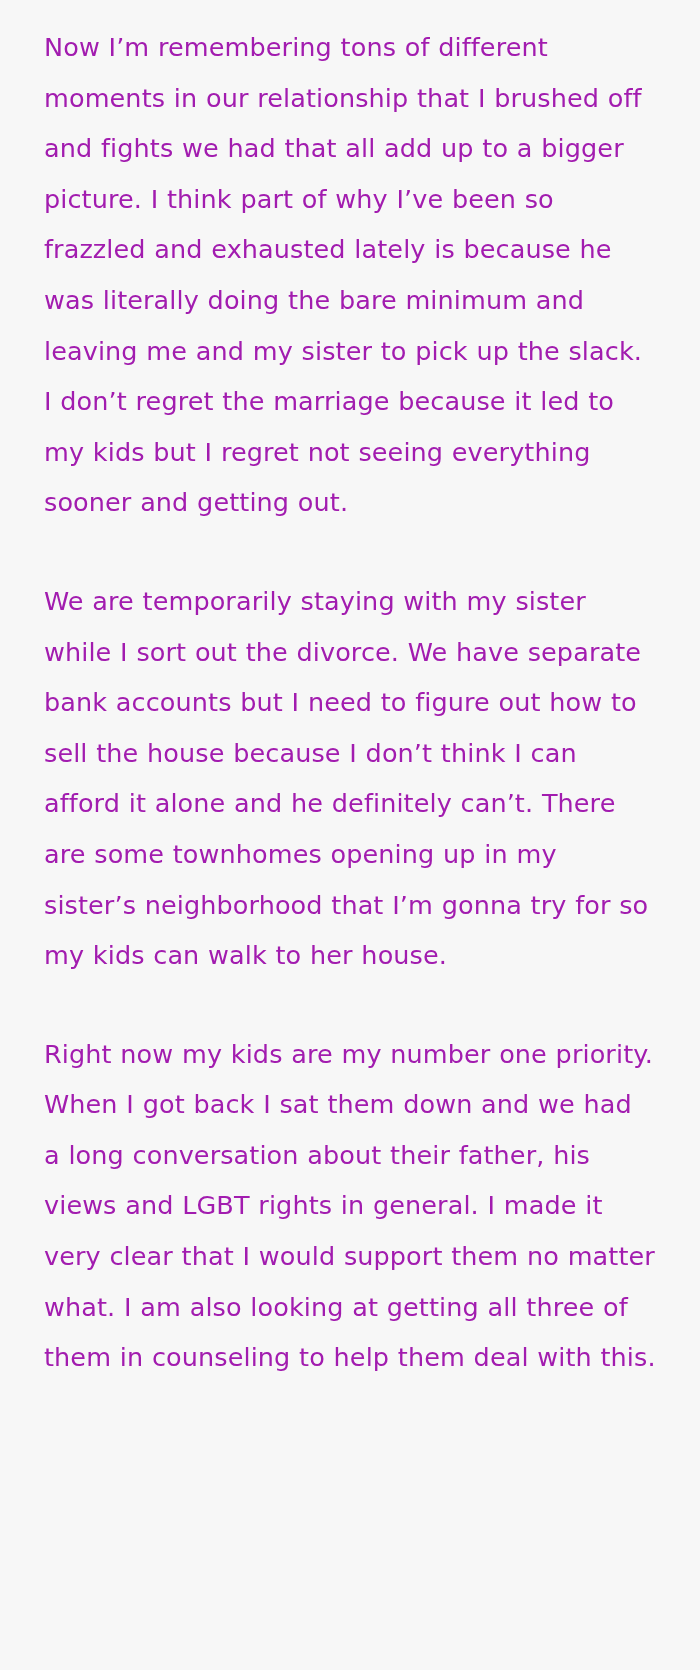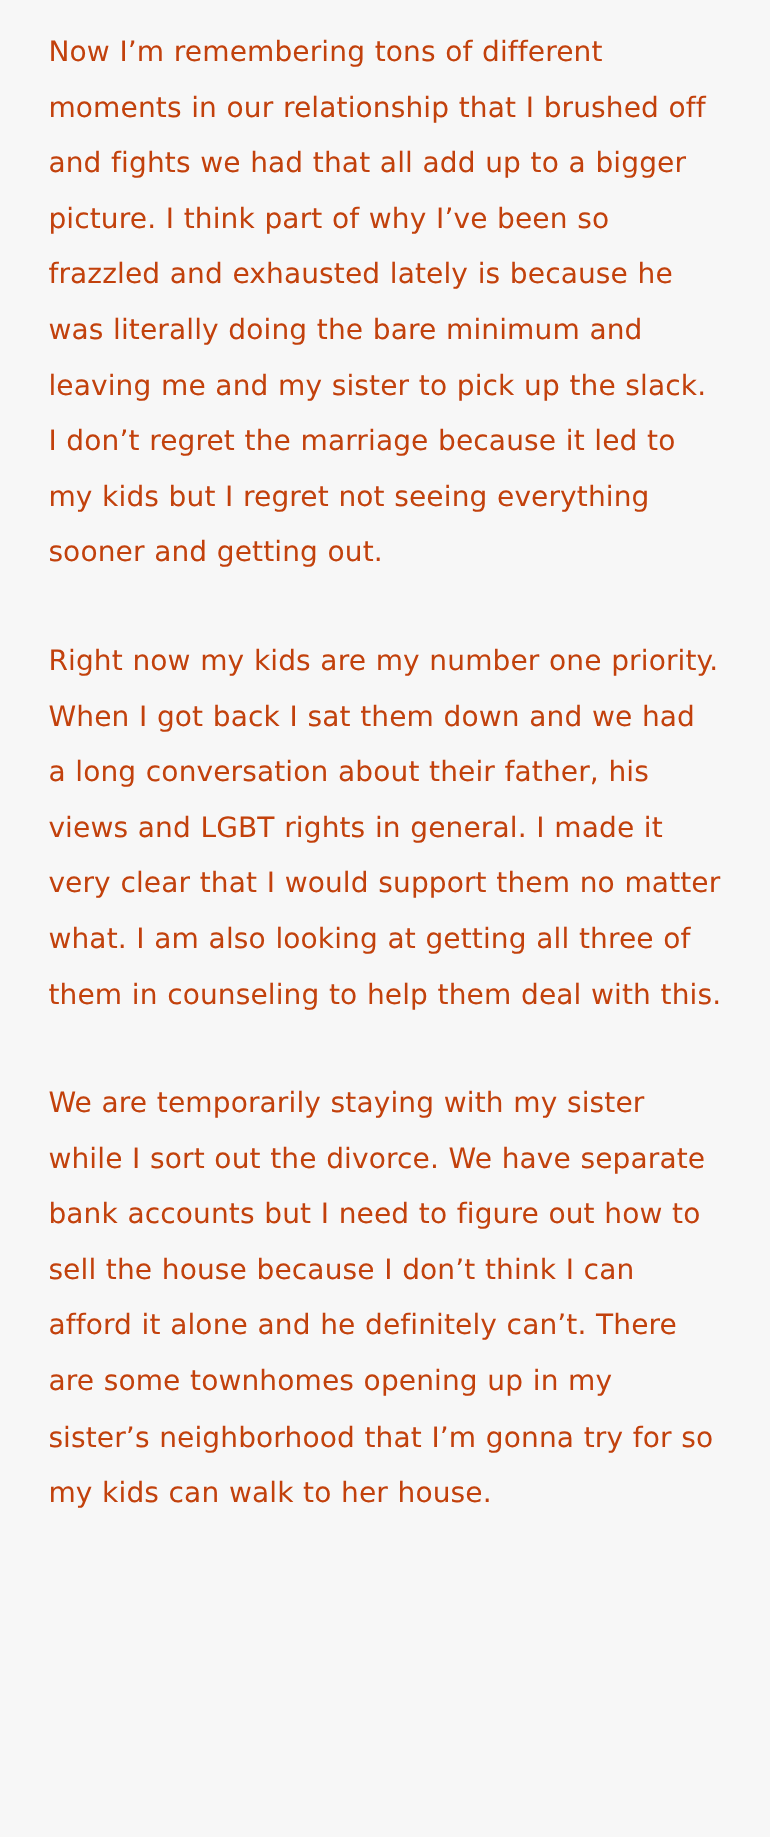--- a/index.html
+++ b/index.html
@@ -21,31 +21,31 @@
     background: #f7f7f7;
     padding: 22px 44px 30px 44px;
   }
   .story {
     display: block;
   }
   .para {
     font-size: 25.5px;
     line-height: 50.6px;
     letter-spacing: 0.1px;
-    color: #c2410c;
+    color: #a21caf;
     margin: 0 0 48px 0;
     text-align: left;
     word-spacing: 0.5px;
   }
   .para:last-child {
     margin-bottom: 0;
   }
 </style>
 </head>
 <body>
 
 <div class="page">
   <article class="story">
     <p class="para">Now I’m remembering tons of different moments in our relationship that I brushed off and fights we had that all add up to a bigger picture. I think part of why I’ve been so frazzled and exhausted lately is because he was literally doing the bare minimum and leaving me and my sister to pick up the slack. I don’t regret the marriage because it led to my kids but I regret not seeing everything sooner and getting out.</p>
+    <p class="para">We are temporarily staying with my sister while I sort out the divorce. We have separate bank accounts but I need to figure out how to sell the house because I don’t think I can afford it alone and he definitely can’t. There are some townhomes opening up in my sister’s neighborhood that I’m gonna try for so my kids can walk to her house.</p>
     <p class="para">Right now my kids are my number one priority. When I got back I sat them down and we had a long conversation about their father, his views and LGBT rights in general. I made it very clear that I would support them no matter what. I am also looking at getting all three of them in counseling to help them deal with this.</p>
-    <p class="para">We are temporarily staying with my sister while I sort out the divorce. We have separate bank accounts but I need to figure out how to sell the house because I don’t think I can afford it alone and he definitely can’t. There are some townhomes opening up in my sister’s neighborhood that I’m gonna try for so my kids can walk to her house.</p>
   </article>
 </div>
 
 </body></html>

